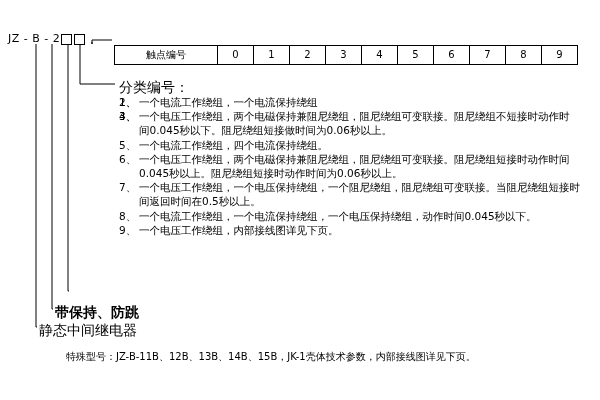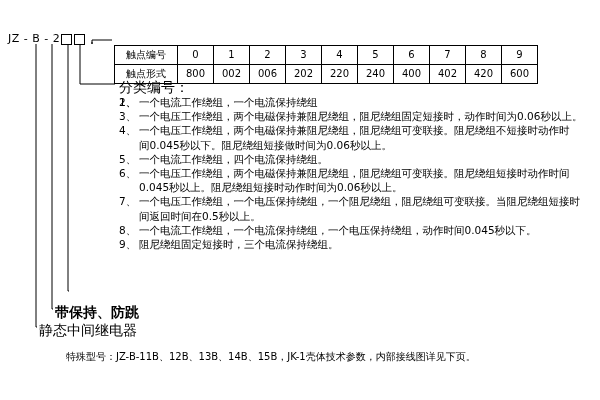--- a/index.html
+++ b/index.html
@@ -51,21 +51,21 @@
   }
   table.contact-table td {
     border: 1px solid #000;
     text-align: center;
     padding: 2px 0;
     height: 14px;
     line-height: 14px;
   }
   table.contact-table td.head {
     width: 62px;
-    padding: 2px 0;
+    padding: 2px 20px;
     white-space: nowrap;
   }
   table.contact-table td.cell {
     width: 35px;
   }
 
   
   svg.lines {
     position: absolute;
     left: 0;
@@ -152,50 +152,36 @@
           <td class="cell">1</td>
           <td class="cell">2</td>
           <td class="cell">3</td>
           <td class="cell">4</td>
           <td class="cell">5</td>
           <td class="cell">6</td>
           <td class="cell">7</td>
           <td class="cell">8</td>
           <td class="cell">9</td>
         </tr>
-        <tr>
-          <td class="head">触点形式</td>
-          <td class="cell">800</td>
-          <td class="cell">002</td>
-          <td class="cell">006</td>
-          <td class="cell">202</td>
-          <td class="cell">220</td>
-          <td class="cell">240</td>
-          <td class="cell">400</td>
-          <td class="cell">402</td>
-          <td class="cell">420</td>
-          <td class="cell">600</td>
-        </tr>
       </tbody>
     </table>
   </div>
 
   <div class="label-row cat-title">分类编号：</div>
 
   <div class="para-list">
     <div class="para">
       <span class="num">1、</span>
     </div>
     <div class="para">
       <span class="num">2、</span>
       <span>一个电流工作绕组，一个电流保持绕组</span>
     </div>
     <div class="para">
       <span class="num">3、</span>
-      <span>一个电压工作绕组，两个电磁保持兼阻尼绕组，阻尼绕组固定短接时，动作时间为0.06秒以上。</span>
     </div>
     <div class="para">
       <span class="num">4、</span>
       <span>一个电压工作绕组，两个电磁保持兼阻尼绕组，阻尼绕组可变联接。阻尼绕组不短接时动作时</span>
     </div>
     <div class="para">
       <span class="num"></span>
       <span>间0.045秒以下。阻尼绕组短接做时间为0.06秒以上。</span>
     </div>
     <div class="para">
@@ -217,21 +203,21 @@
     <div class="para">
       <span class="num"></span>
       <span>间返回时间在0.5秒以上。</span>
     </div>
     <div class="para">
       <span class="num">8、</span>
       <span>一个电流工作绕组，一个电流保持绕组，一个电压保持绕组，动作时间0.045秒以下。</span>
     </div>
     <div class="para">
       <span class="num">9、</span>
-      <span>阻尼绕组固定短接时，三个电流保持绕组。</span>
+      <span>一个电压工作绕组，内部接线图详见下页。</span>
     </div>
   </div>
 
   <div class="label-row row-anti">带保持、防跳</div>
   <div class="label-row row-relay">静态中间继电器</div>
 
   <div class="special">特殊型号：JZ-B-11B、12B、13B、14B、15B，JK-1壳体技术参数，内部接线图详见下页。</div>
 
 </div>
 

